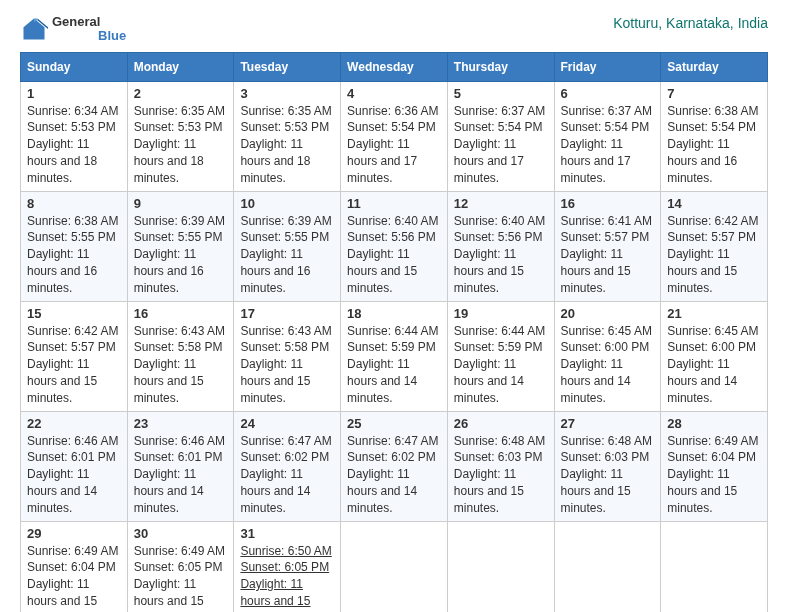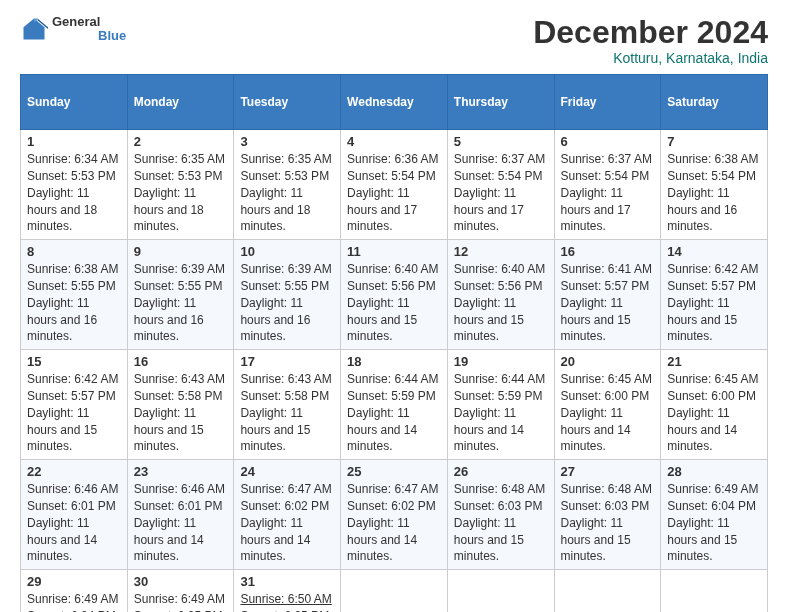--- a/index.html
+++ b/index.html
@@ -63,21 +63,21 @@
     .calendar {
       width: 100%;
       border-collapse: collapse;
       border: 1px solid #ccc;
     }
     .calendar th {
       background: #3a7bbf;
       color: #fff;
       font-size: 12px;
       font-weight: bold;
-      padding: 20px 6px;
+      padding: 7px 6px;
       text-align: left;
       border: 1px solid #2e6aa8;
     }
     .calendar td {
       border: 1px solid #ccc;
       vertical-align: top;
       padding: 4px 6px;
       width: calc(100% / 7);
       height: 80px;
     }
@@ -116,21 +116,20 @@
         <polygon points="16,4 28,14 28,28 4,28 4,14" fill="#3a7bbf"></polygon>
         <polygon points="20,4 32,14 32,16 20,6" fill="#1a5a9f"></polygon>
         <polygon points="16,4 20,4 20,6 16,8" fill="#5a9fd4"></polygon>
       </svg>
       <div class="logo-text">
         <span class="logo-general">General</span>
         <span class="logo-blue">Blue</span>
       </div>
     </div>
     <div class="title-section">
-      <div class="month-title">December 2024</div>
       <div class="location">Kotturu, Karnataka, India</div>
     </div>
   </div>
 
   <table class="calendar">
     <thead>
       <tr>
       <th>Sunday</th>
           <th>Monday</th>
           <th>Tuesday</th>

